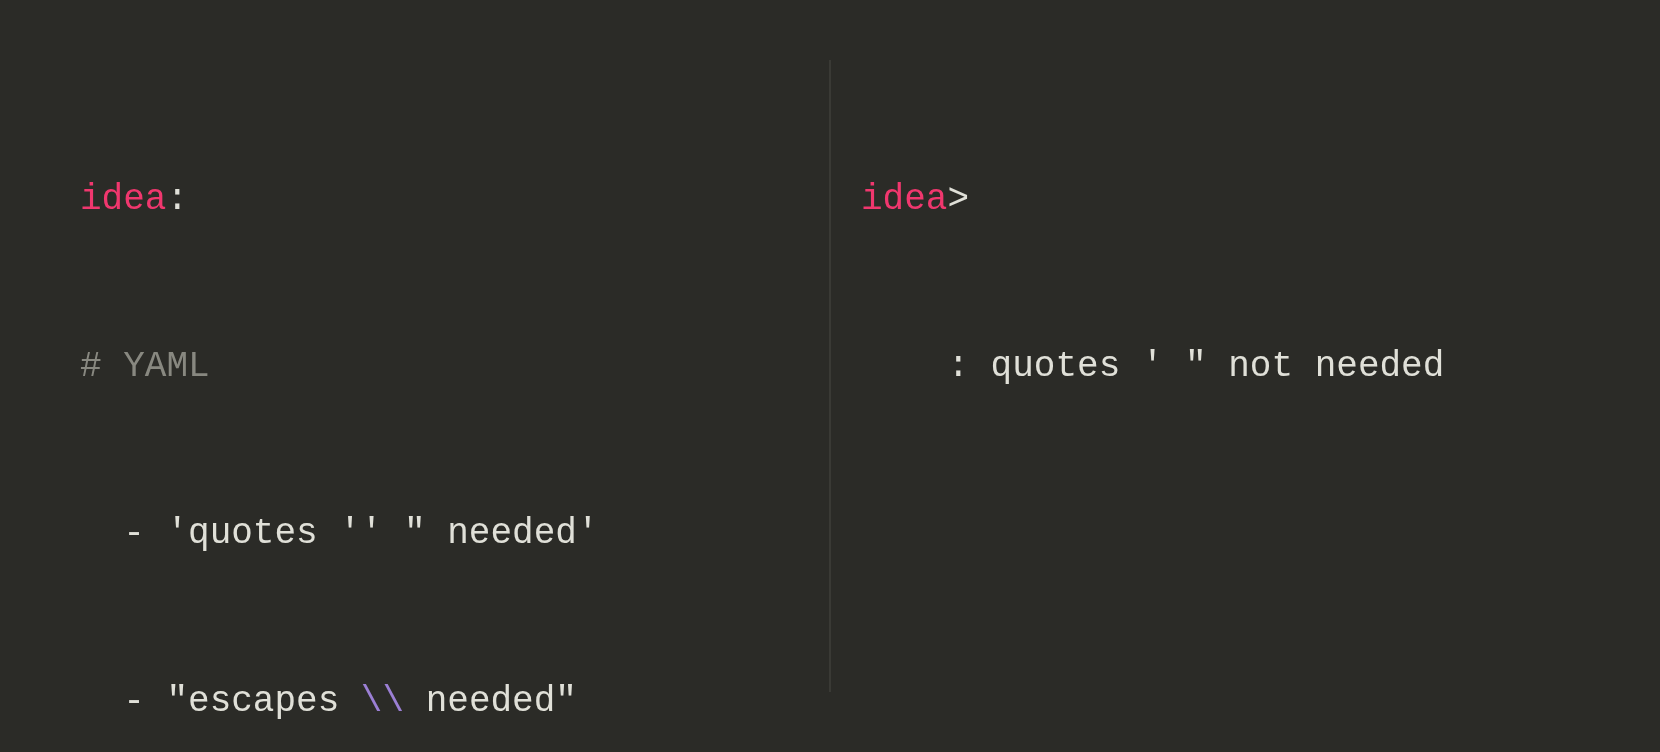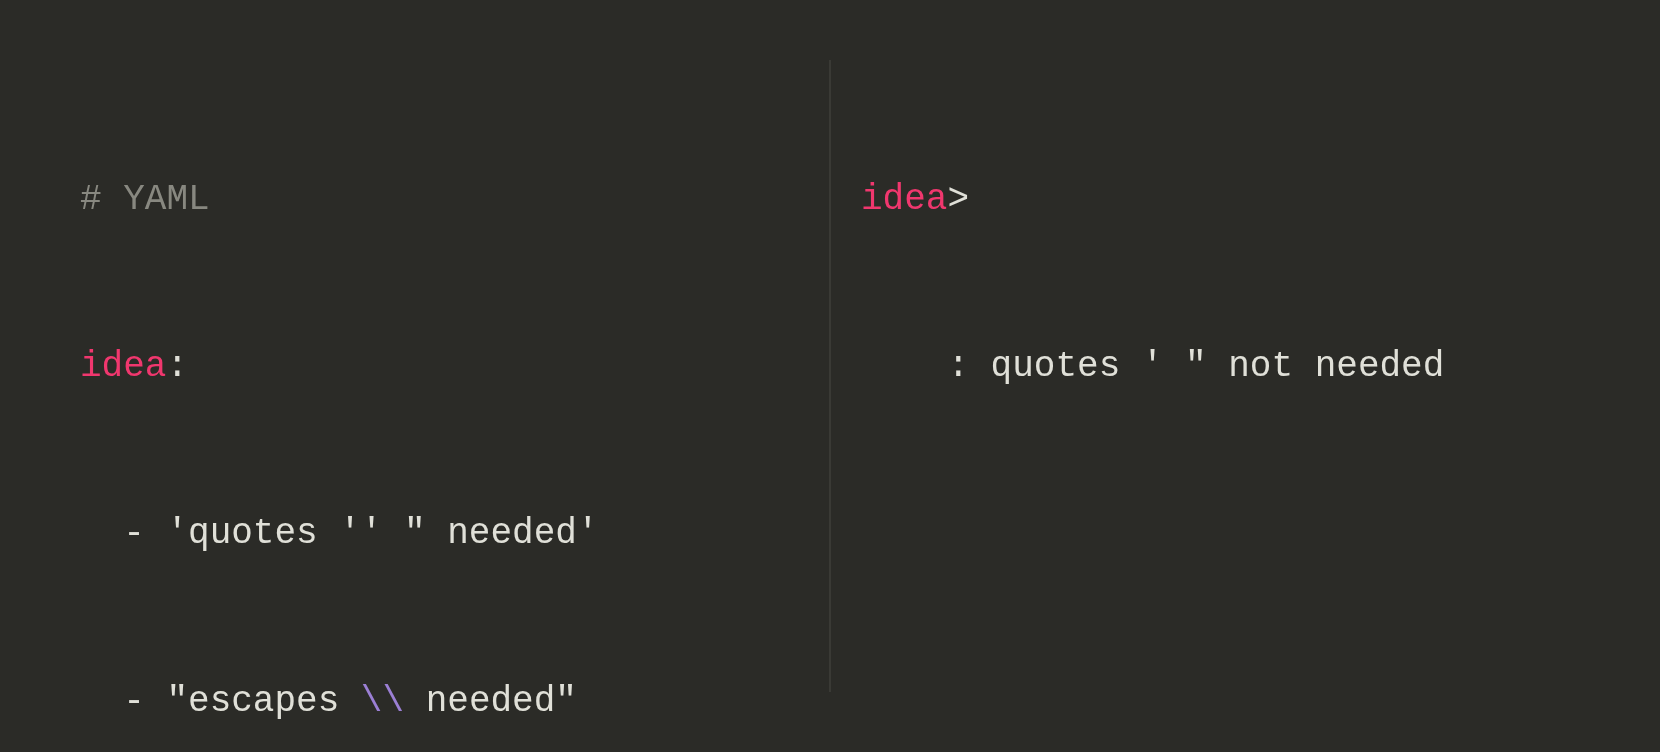--- a/index.html
+++ b/index.html
@@ -63,22 +63,22 @@
       color: #e0e0d8;
     }
   </style>
 </head>
 <body>
 
 <div class="code-container">
 
   <div class="panel">
     <div class="code-block">
+      <div><span class="key-pink">idea</span><span class="punctuation">:</span></div>
       <div><span class="comment"># YAML</span></div>
-      <div><span class="key-pink">idea</span><span class="punctuation">:</span></div>
       <div><span class="white-text">  - </span><span class="white-text">'quotes '' " needed'</span></div>
       <div><span class="white-text">  - </span><span class="white-text">"escapes </span><span class="escape-color">\\</span><span class="white-text"> needed"</span></div>
       
       
       
       
       
       
     </div>
   </div>

